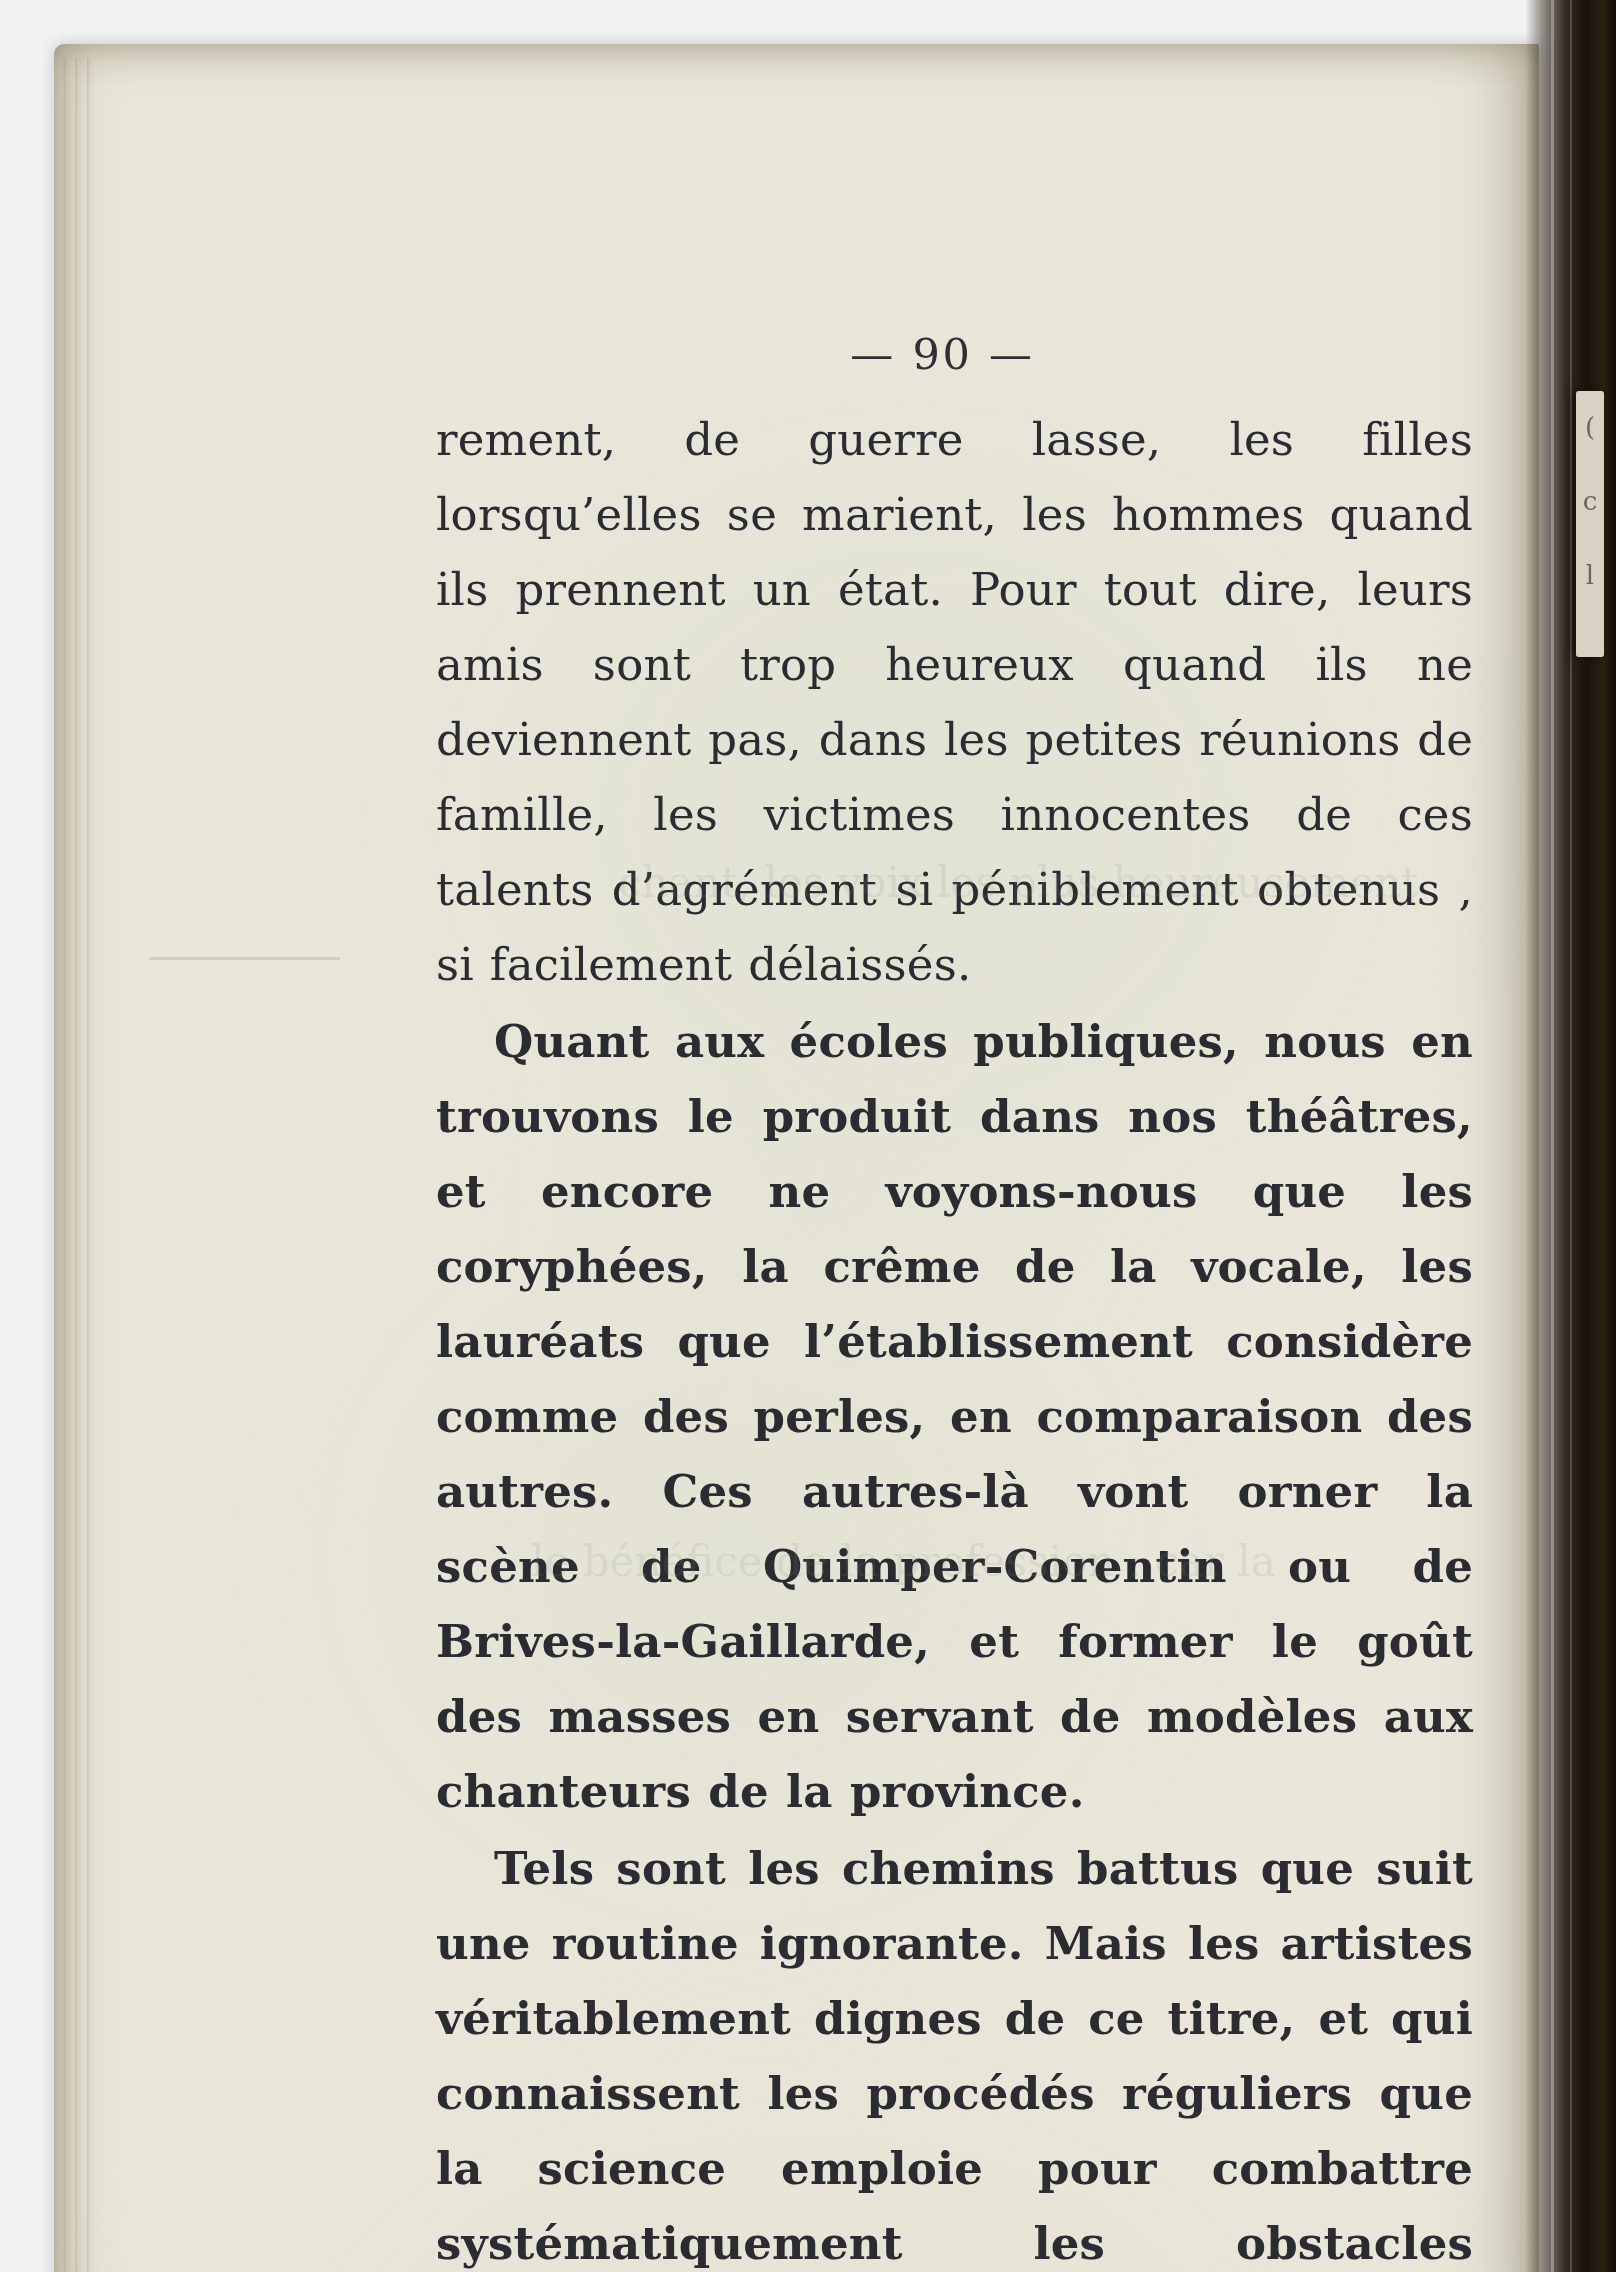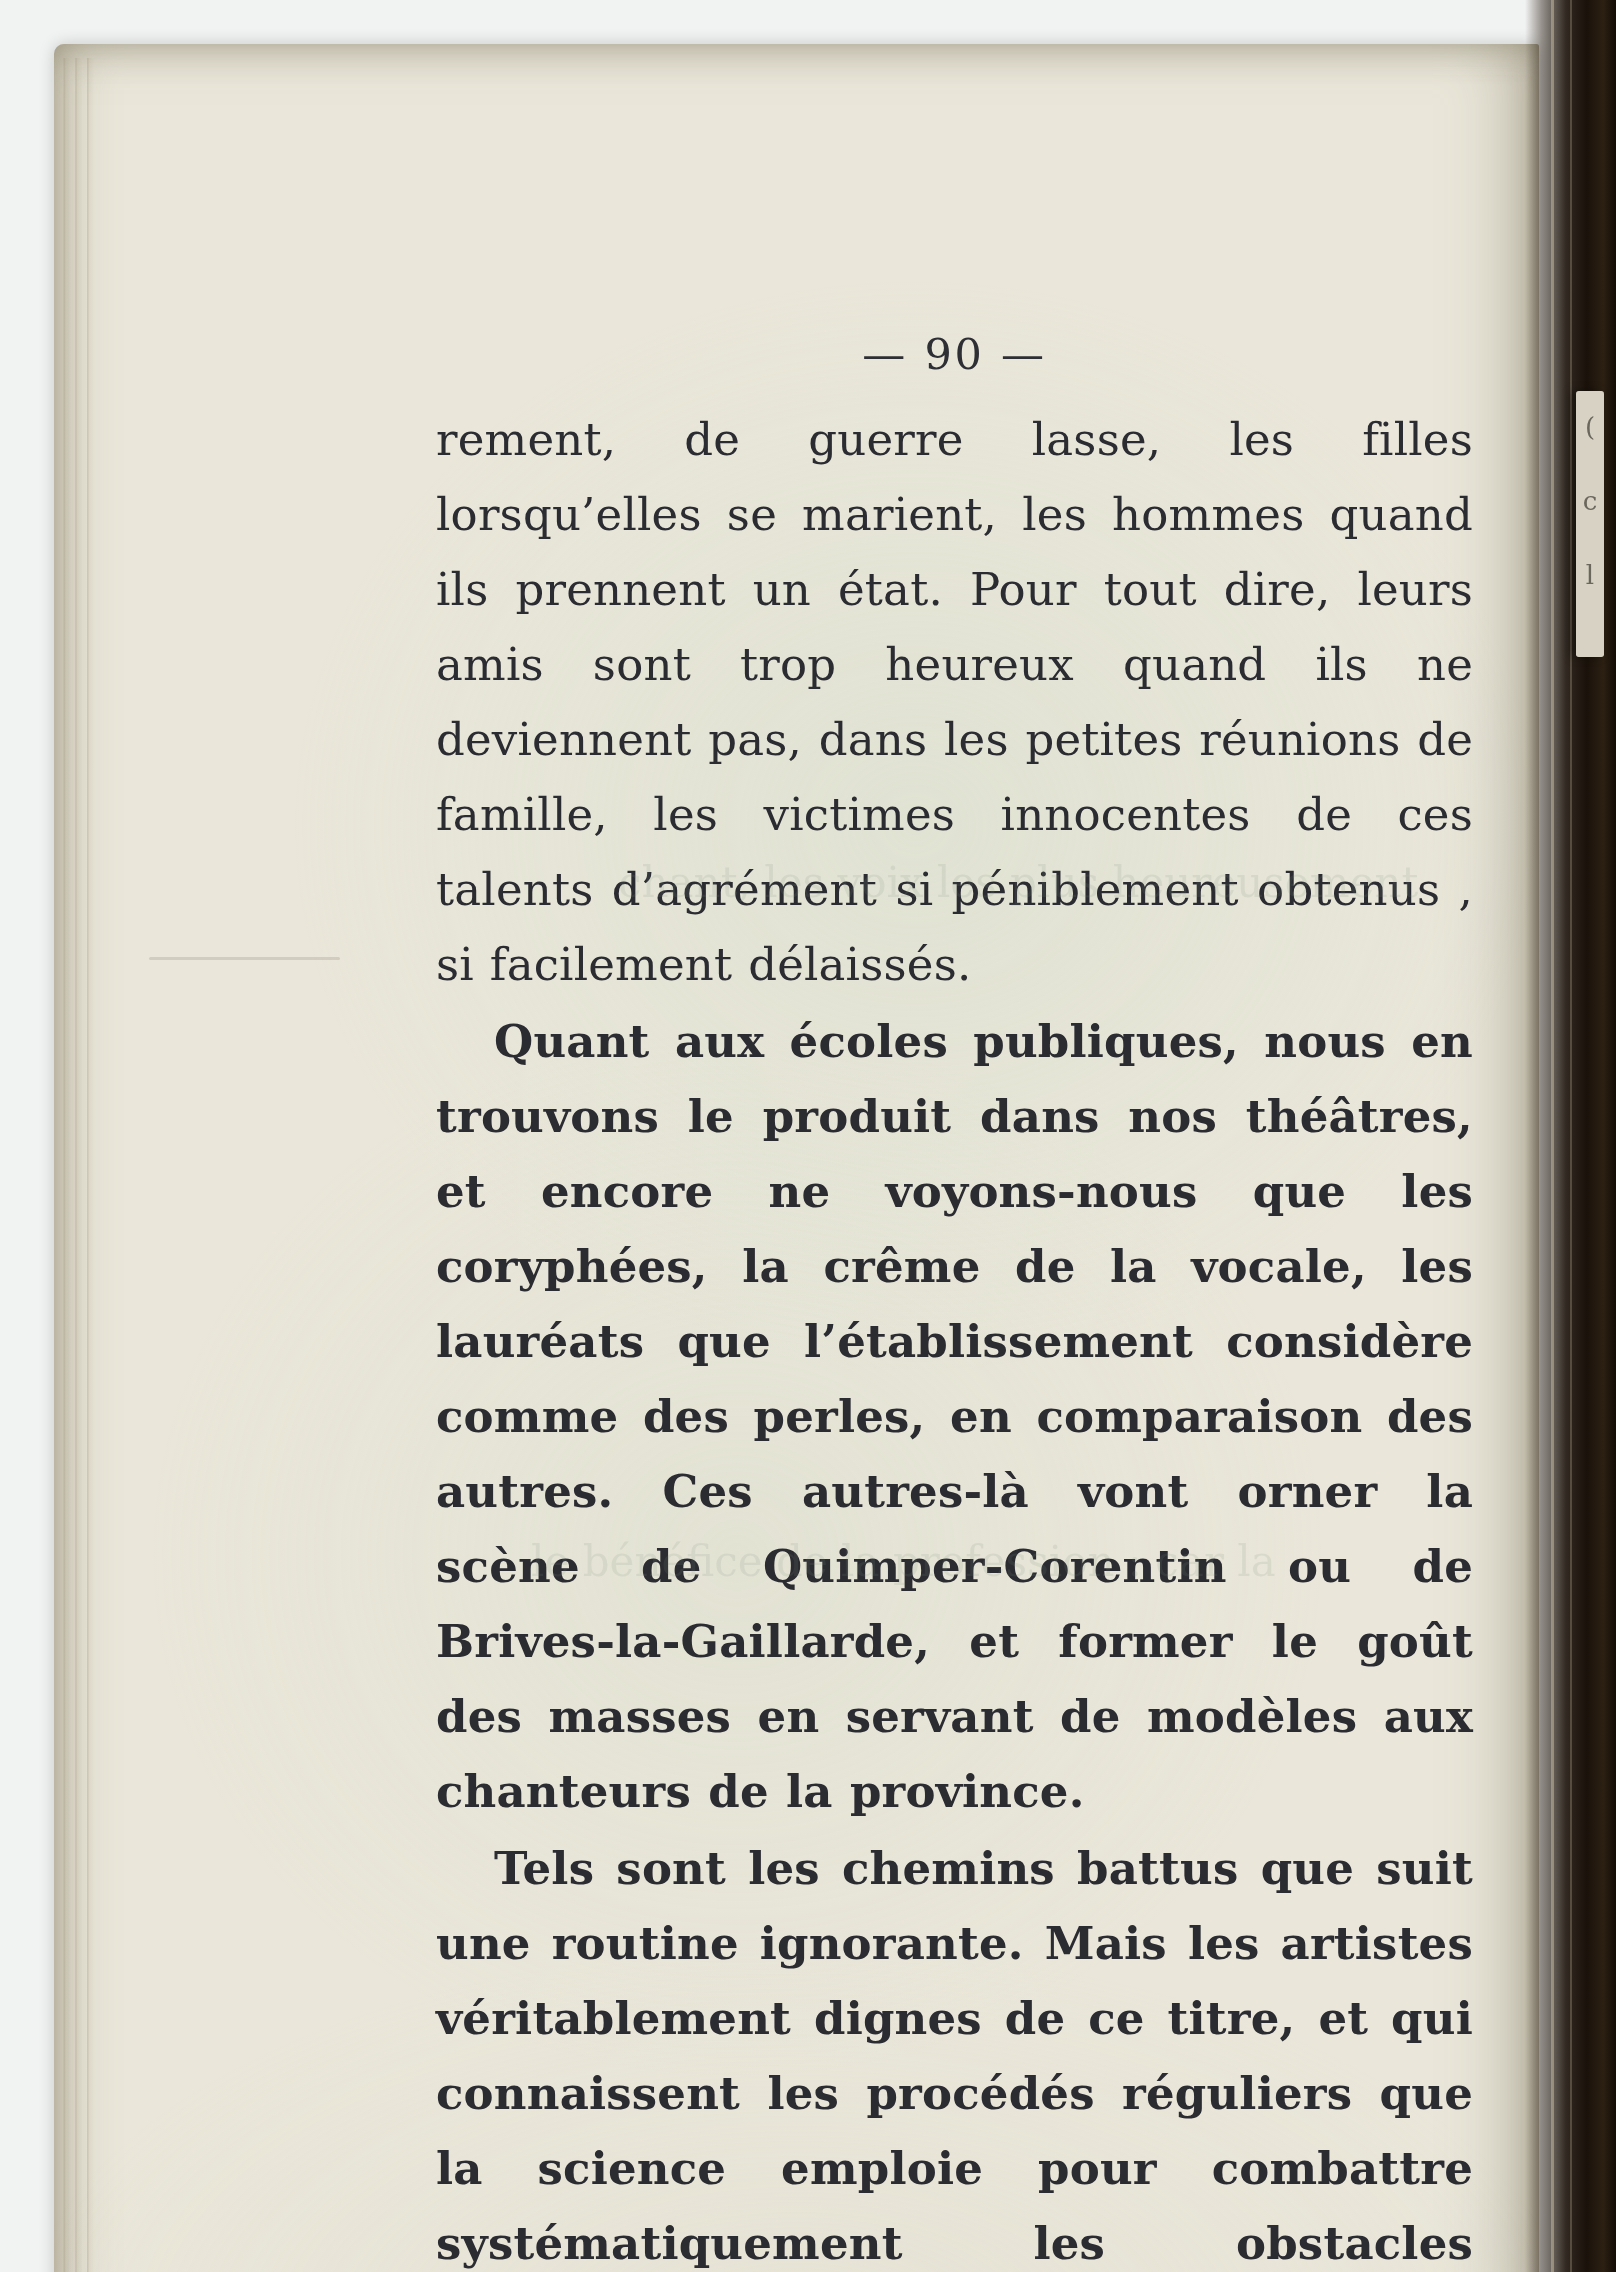--- a/index.html
+++ b/index.html
@@ -59,21 +59,21 @@
       rgba(148, 137, 108, 0.38) 5px,
       rgba(148, 137, 108, 0.10) 6.8px,
       rgba(234, 231, 218, 0.00) 11.8px
     );
     opacity: 0.8;
   }
 
   
   .page-number {
     position: absolute;
-    left: 380px;
+    left: 368px;
     top: 285px;
     width: 1041px;
     text-align: center;
     font-size: 43px;
     letter-spacing: 2.7px;
     color: #2e2e35;
   }
 
   .text-block {
     position: absolute;

